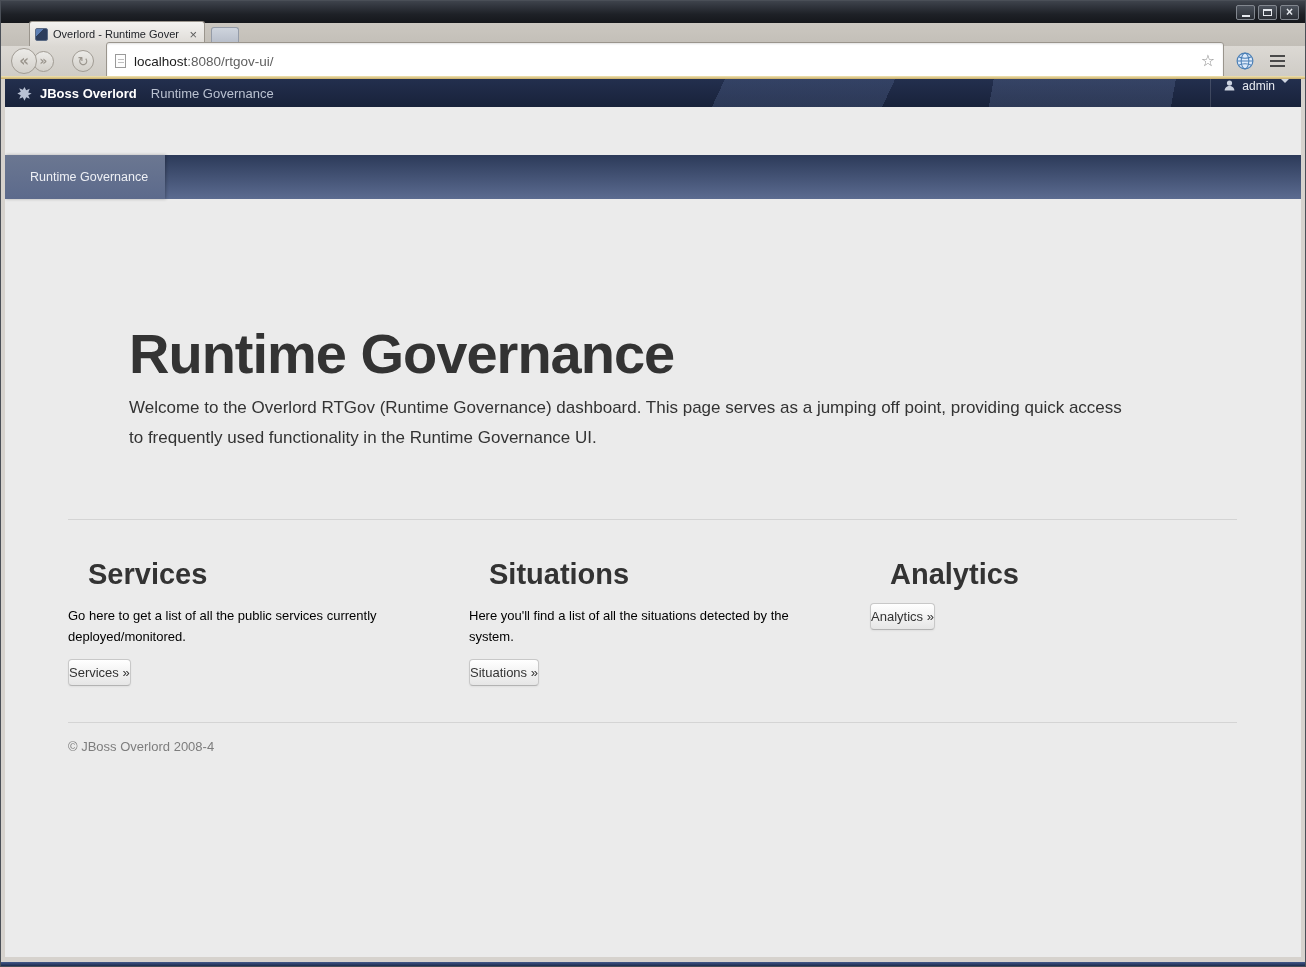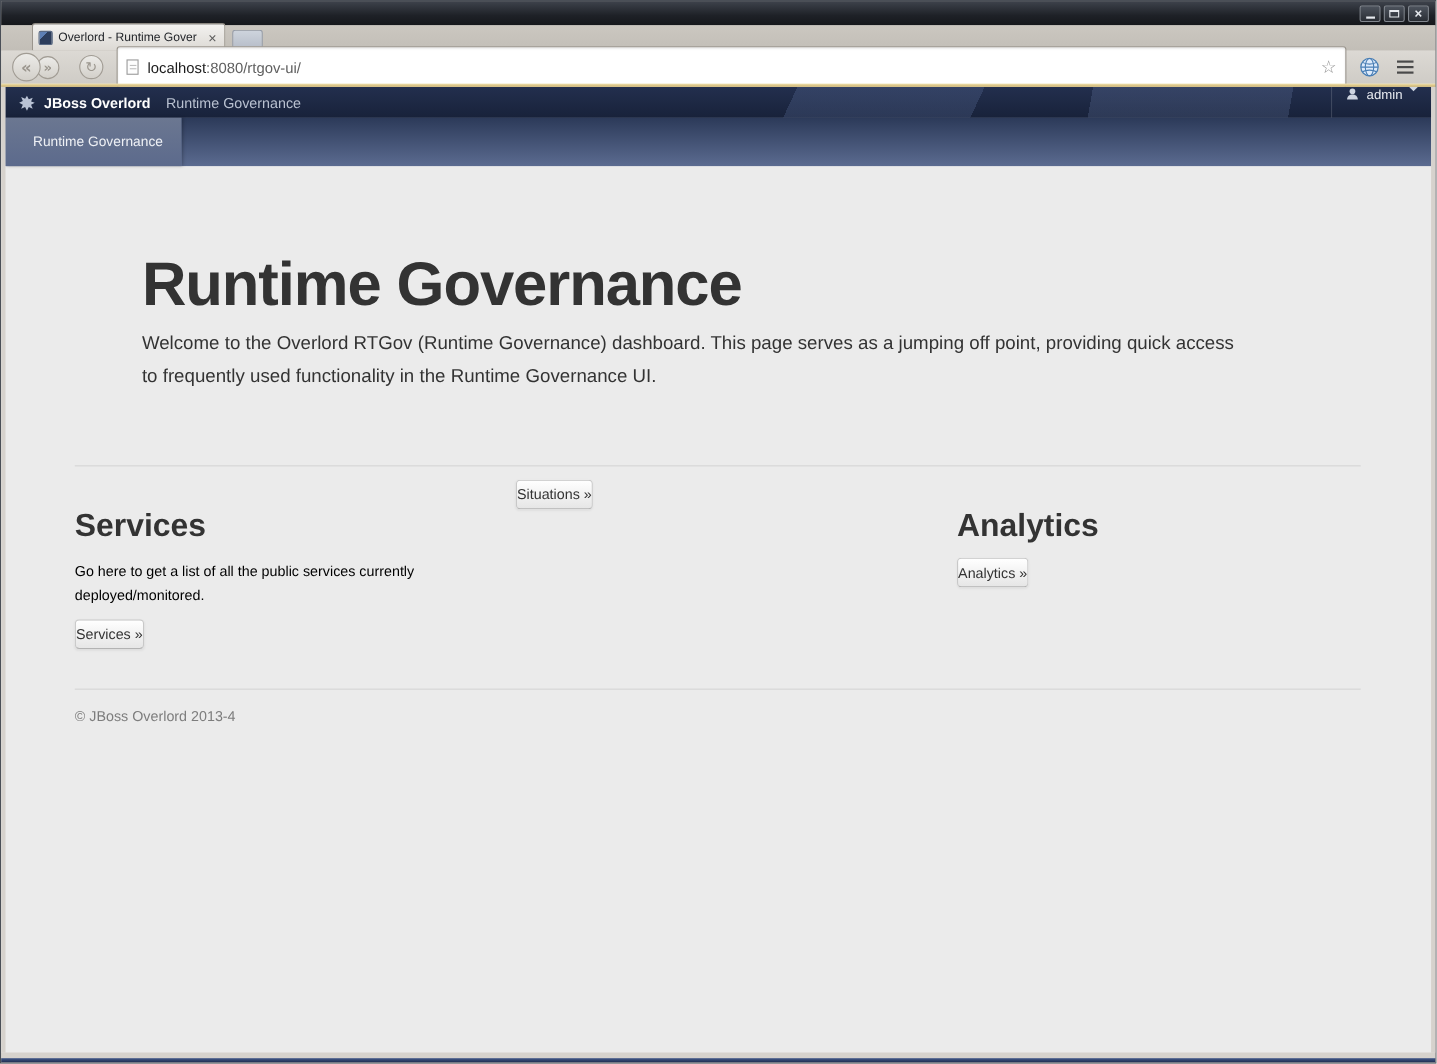--- a/index.html
+++ b/index.html
@@ -43,21 +43,21 @@
   .url-text .rest { color:#5f5f5f; }
   .star { margin-left:auto; color:#8f8f8f; font-size:16px; font-family:"DejaVu Sans",sans-serif; line-height:16px; }
   .globe { width:18px; height:18px; margin-right:14px; display:flex; align-items:center; }
   .menu-btn { display:flex; flex-direction:column; gap:3px; margin-right:8px; padding:4px 2px; }
   .menu-btn i { display:block; width:15px; height:2px; background:#4a4a4a; }
 
   .gold-line { height:3px; flex:0 0 3px; background:linear-gradient(#f0e3b2,#c9ae68); }
 
   
   .viewport { flex:1; background:#ebebeb; border-left:4px solid #d6d2cd; border-right:4px solid #d6d2cd;
-              display:flex; flex-direction:column; overflow:hidden; }
+              display:flex; flex-direction:column; overflow:hidden;gap:48px; }
 
   .app-header { height:28px; flex:0 0 28px; background-color:#1d2742; color:#ffffff;
     background-image:
       linear-gradient(115deg, transparent 55%, rgba(95,115,160,0.28) 55%, rgba(95,115,160,0.28) 68%, transparent 68%),
       linear-gradient(100deg, transparent 76%, rgba(120,140,185,0.22) 76%, rgba(120,140,185,0.22) 90%, transparent 90%),
       linear-gradient(#232f4e,#18223a);
     display:flex; align-items:center; padding:0 12px; }
   .logo { width:15px; height:15px; display:flex; align-items:center; }
   .brand-primary { font-size:13px; font-weight:bold; margin-left:8px; color:#ffffff; }
   .brand-secondary { font-size:13px; margin-left:14px; color:#b9c1d0; }
@@ -72,21 +72,21 @@
 
   .main { flex:1; padding:0 64px 0 63px; overflow:hidden; }
   .hero { padding-left:61px; }
   .hero h1 { margin-top:76px; font-size:56px; line-height:1.1; font-weight:bold; color:#333333; letter-spacing:-1px; }
   .hero p { margin-top:8px; font-size:17px; line-height:30px; color:#333333; max-width:1005px; }
   hr.rule { border:0; border-top:1px solid #d4d4d4; }
   .rule-1 { margin-top:66px; }
   .rule-2 { margin-top:36px; }
 
   .row { display:grid; grid-template-columns:368px 368px 368px; column-gap:33px; }
-  .col h2 { margin-top:38px; font-size:29px; font-weight:bold; color:#333333; }
+  .col h2 { margin-top:38px; font-size:29px; font-weight:bold; color:#333333;margin-left:20px; }
   .col p { margin-top:14px; font-size:13px; line-height:21px; color:#000000; max-width:368px; }
   .btn { display:inline-block; margin-top:12px; padding:5px 0; font-size:13px; color:#333333; text-decoration:none;
          background:linear-gradient(#ffffff,#e6e6e6); border:1px solid #c8c8c8; border-bottom-color:#b3b3b3;
          border-radius:4px; box-shadow:inset 0 1px 0 rgba(255,255,255,0.2), 0 1px 2px rgba(0,0,0,0.05); cursor:pointer; }
 
   .page-footer { margin-top:16px; font-size:13px; color:#7d7d7d; }
 
   .bottom-frame { flex:0 0 9px; display:flex; flex-direction:column; }
   .bottom-frame .gray { height:5px; background:#d6d2cd; }
   .bottom-frame .navy { height:4px; background:linear-gradient(#42588a,#1c2b4d); }
@@ -182,31 +182,33 @@
 
       <hr class="rule rule-1">
 
       <div class="row">
         <div class="col">
           <h2>Services</h2>
           <p>Go here to get a list of all the public services currently deployed/monitored.</p>
           <a class="btn">Services »</a>
         </div>
         <div class="col">
+          <h2>Situations</h2>
+          <p>Here you'll find a list of all the situations detected by the system.</p>
           <a class="btn">Situations »</a>
         </div>
         <div class="col">
           <h2>Analytics</h2>
           <a class="btn">Analytics »</a>
         </div>
       </div>
 
       <hr class="rule rule-2">
 
-      <div class="page-footer">© JBoss Overlord 2013-4</div>
+      <div class="page-footer">© JBoss Overlord 2008-4</div>
     </main>
   </div>
 
   <div class="bottom-frame">
     <div class="gray"></div>
     <div class="navy"></div>
   </div>
 
 </div>
 

